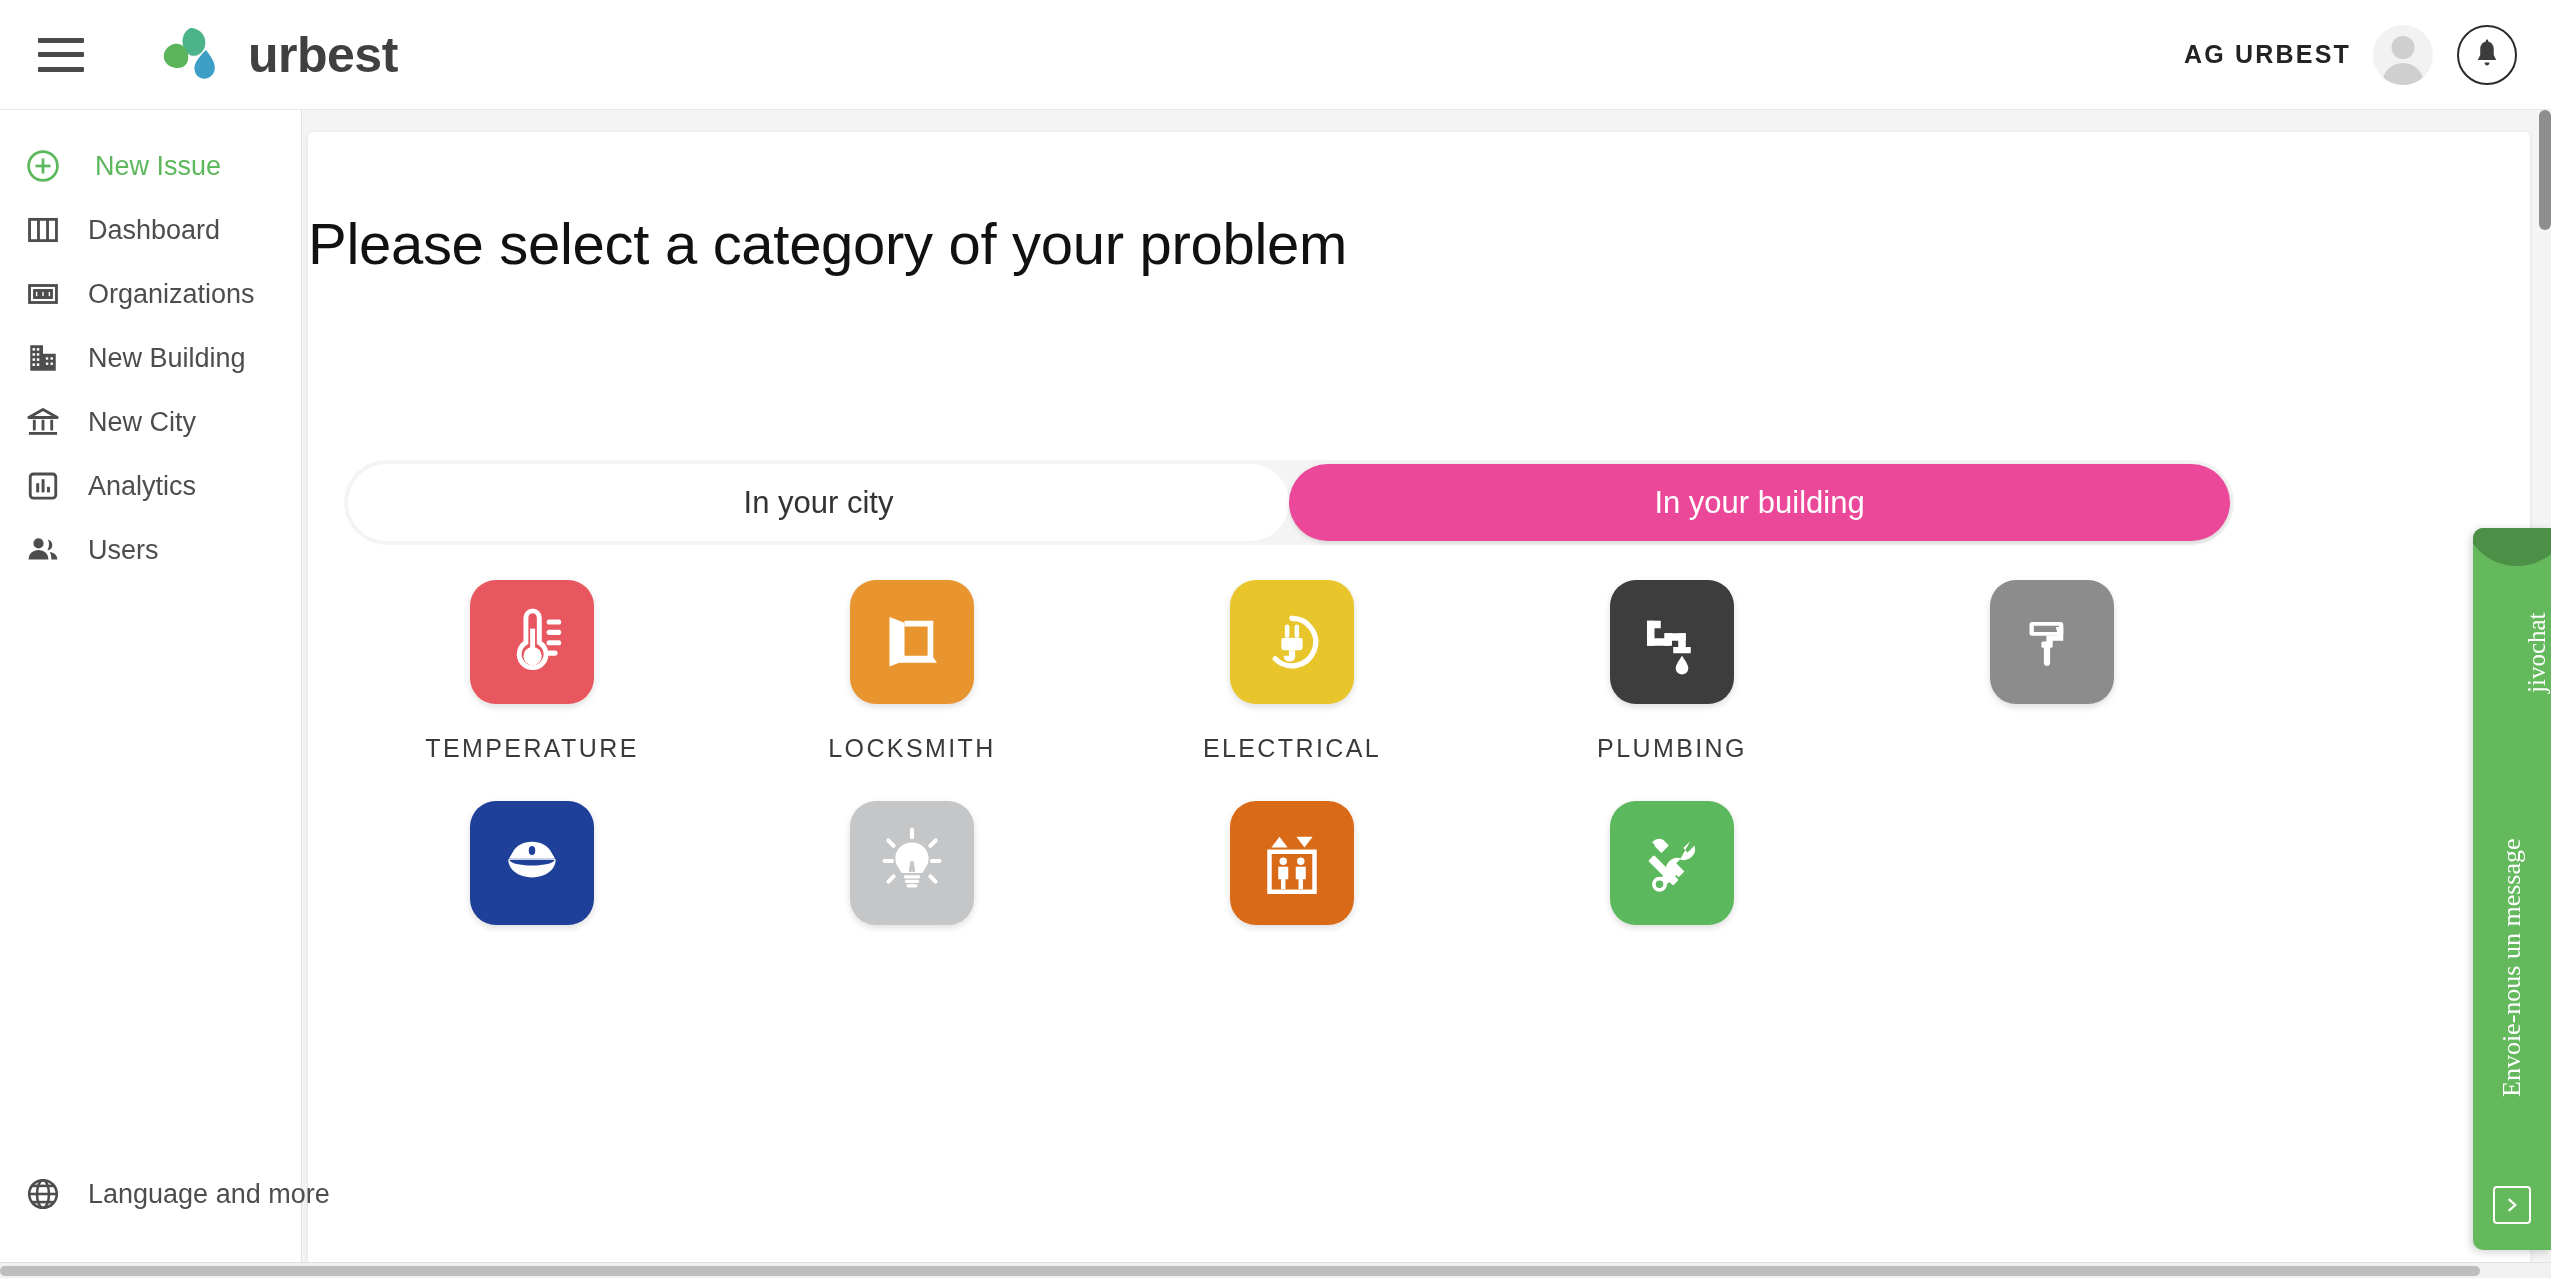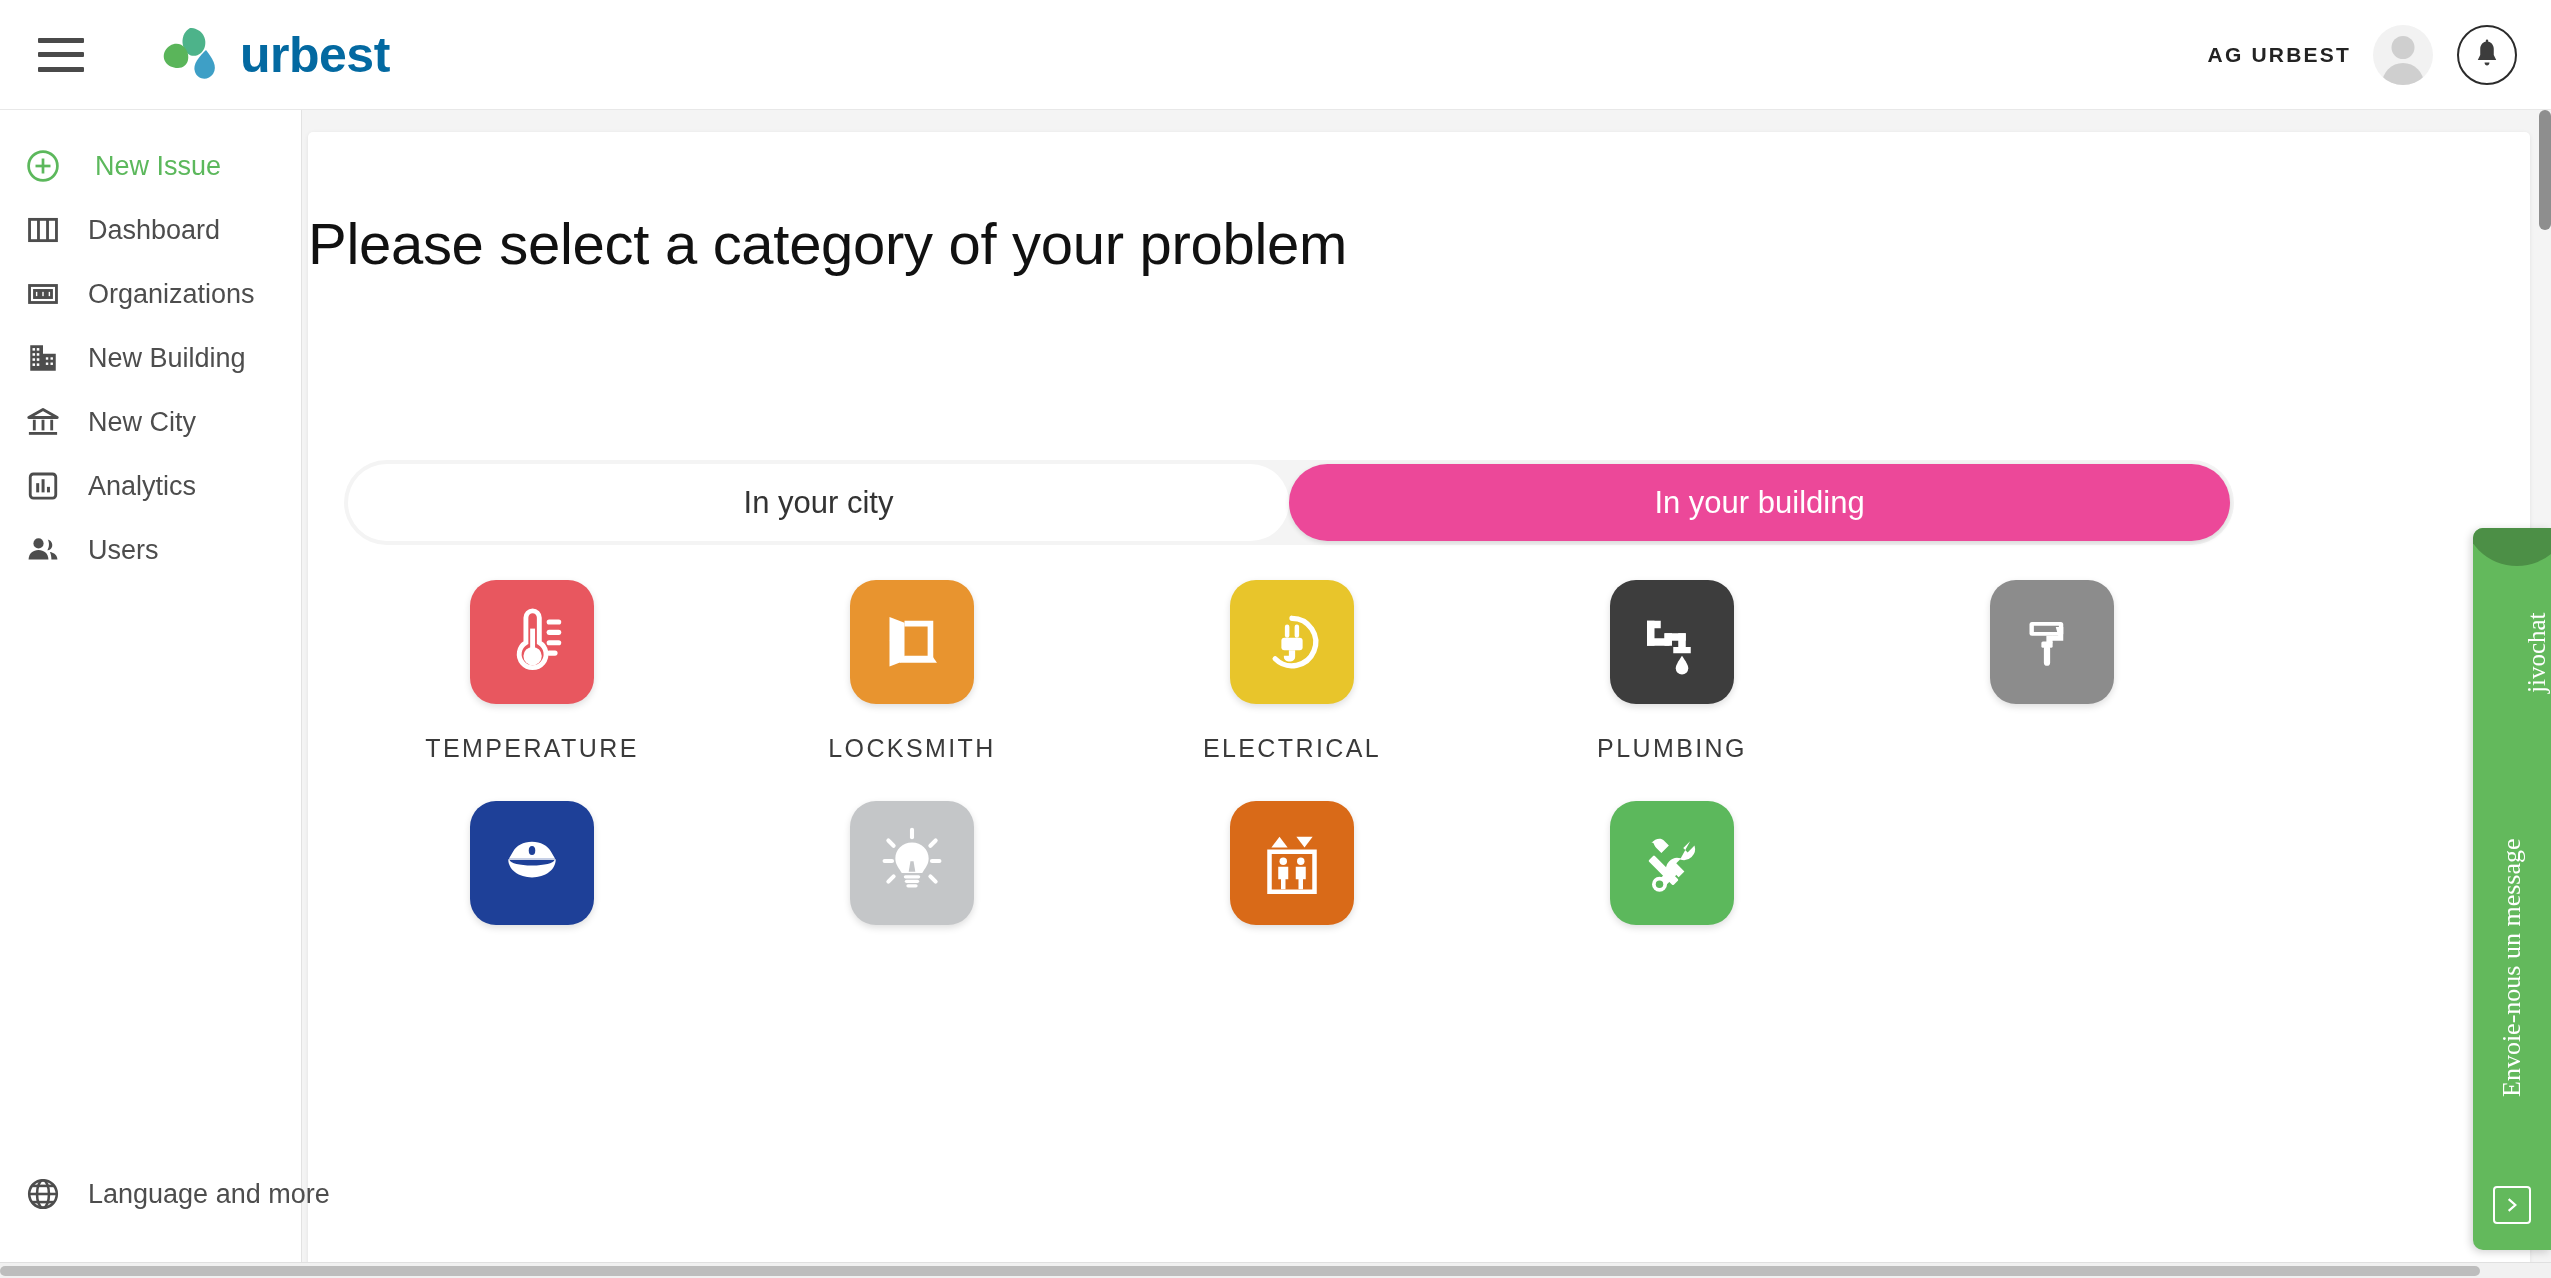--- a/index.html
+++ b/index.html
@@ -23,34 +23,34 @@
     margin-left: 38px;
     width: 46px; height: 34px;
     display: flex; flex-direction: column; justify-content: space-between;
     cursor: pointer;
   }
   .hamburger span { display: block; height: 5px; background: #4a4a4a; border-radius: 1px; width: 100%; }
 
   .brand { display: flex; align-items: center; margin-left: 76px; }
   .brand-logo { width: 62px; height: 58px; }
   .brand-name {
-    margin-left: 18px;
+    margin-left: 26px;
     font-size: 50px;
     font-weight: 700;
     letter-spacing: -0.5px;
-    color: #0369a1;
+    color: #404040;
   }
 
   .topbar-right {
     margin-left: auto;
     display: flex; align-items: center;
     margin-right: 34px; gap: 0;
   }
   .account-name {
-    font-size: 21px;
+    font-size: 25px;
     letter-spacing: 2.2px;
     font-weight: 600;
     color: #232323;
     margin-right: 22px;
   }
   .avatar {
     width: 60px; height: 60px; border-radius: 50%;
     background: #f2f2f2;
     position: relative; overflow: hidden;
     margin-right: 24px;

